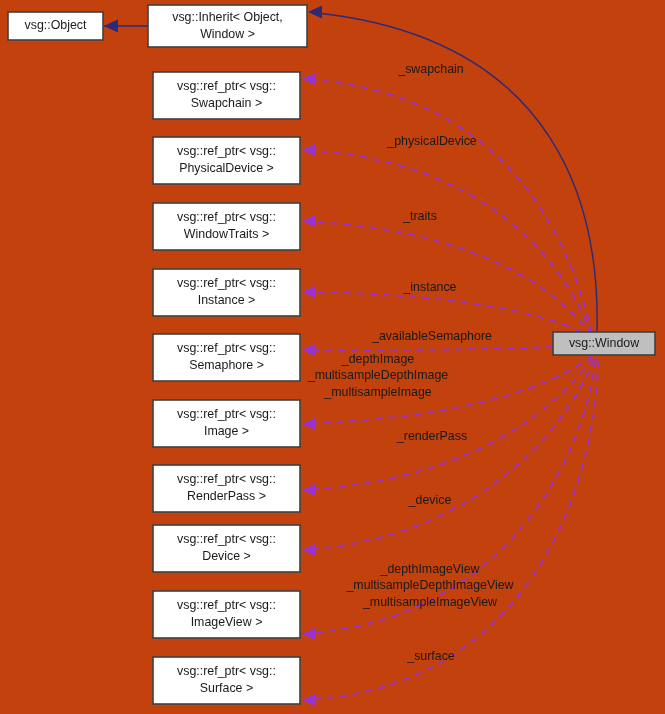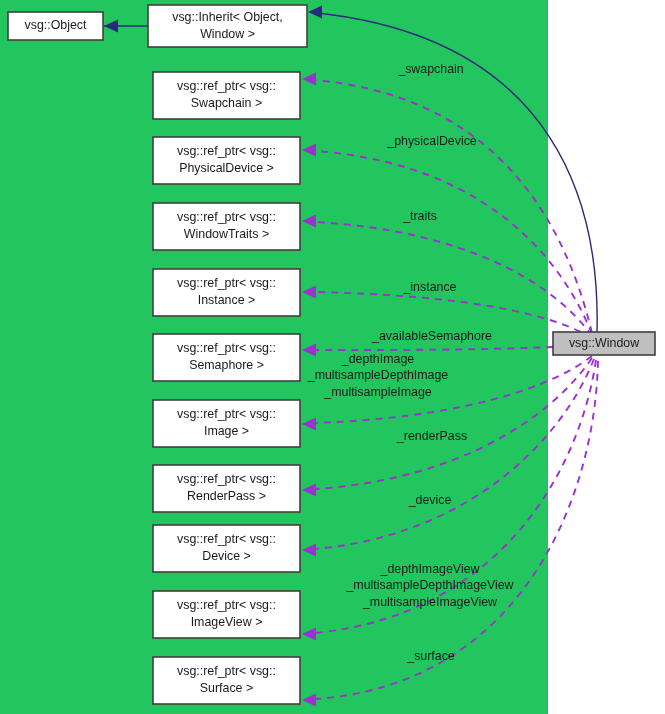--- a/index.html
+++ b/index.html
@@ -8,23 +8,23 @@
     background: #ffffff;
   }
   body {
     width: 665px;
     height: 714px;
     font-family: "Liberation Sans", sans-serif;
     overflow: hidden;
   }
   #diagram-root {
     position: relative;
-    width: 548px;
+    width: 665px;
     height: 714px;
-    background: #22c55e;
+    background: #c2410c;
   }
   svg#graph {
     display: block;
     width: 665px;
     height: 714px;
   }
   .node-box {
     fill: #ffffff;
     stroke: #404040;
     stroke-width: 1.6;

